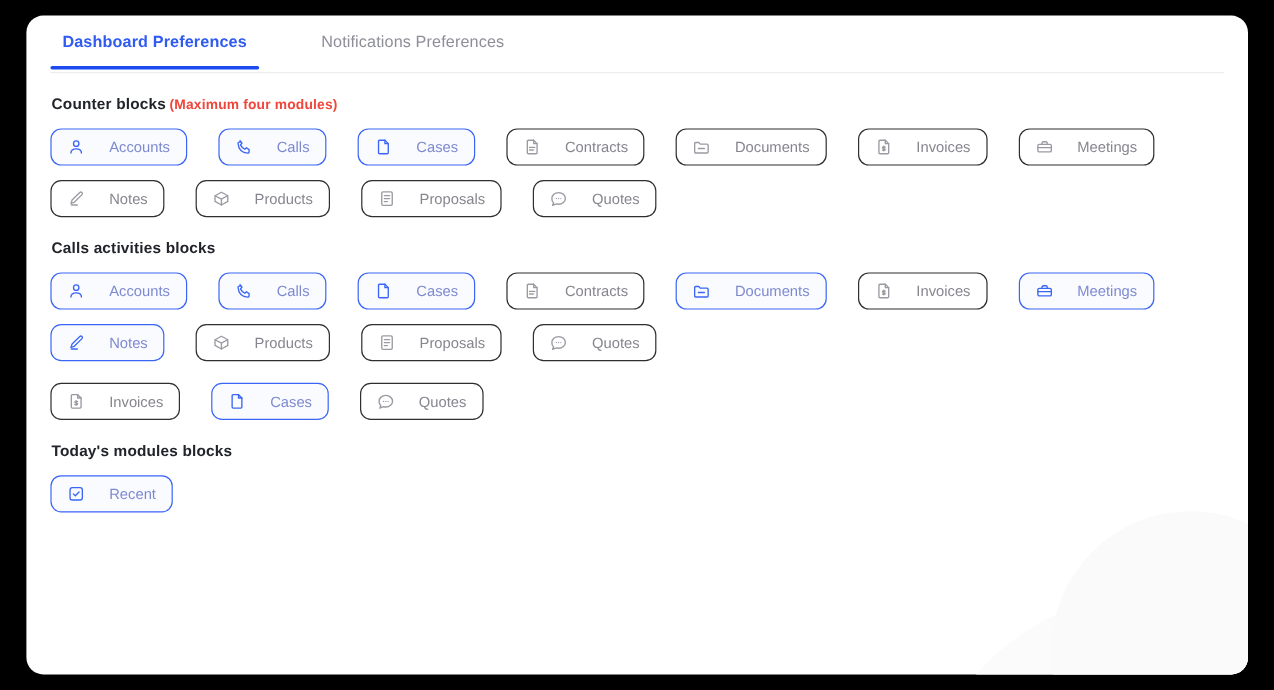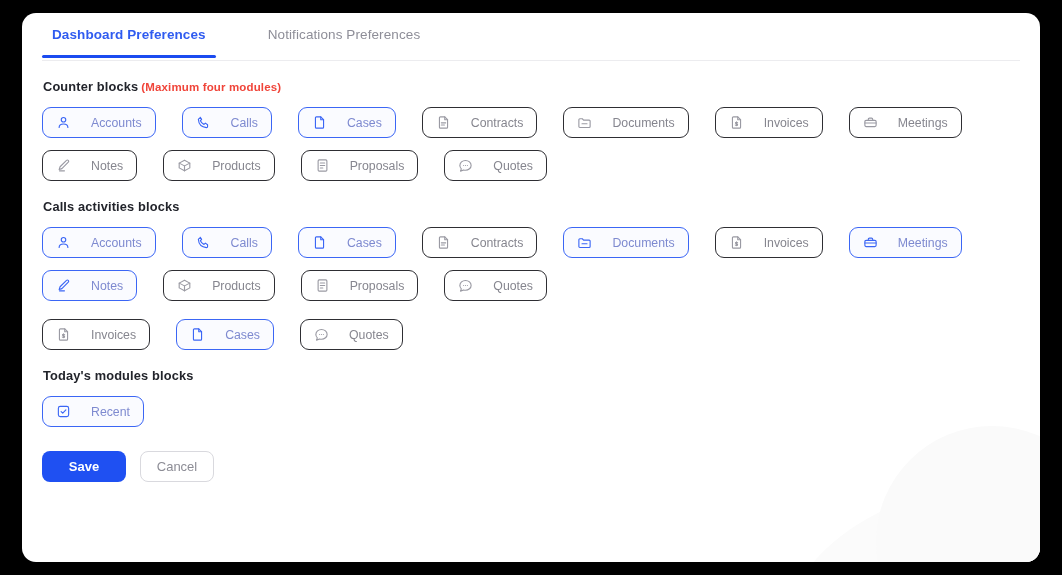--- a/index.html
+++ b/index.html
@@ -410,18 +410,14 @@
                 <svg viewBox="0 0 24 24" fill="none" stroke-width="1.8" stroke-linecap="round" stroke-linejoin="round">
                   <rect x="3.8" y="3.8" width="16.4" height="16.4" rx="3"></rect>
                   <path d="M8.2 12.1l2.6 2.6 5-5.2"></path>
                 </svg>
               </span>
               <span>Recent</span>
             </div>
           </div>
         </div>
       </div>
-    <div class="actions">
-      <div class="btn btn-primary">Save</div>
-      <div class="btn btn-secondary">Cancel</div>
-    </div>
   </div>
 </div>
 
 </body></html>

